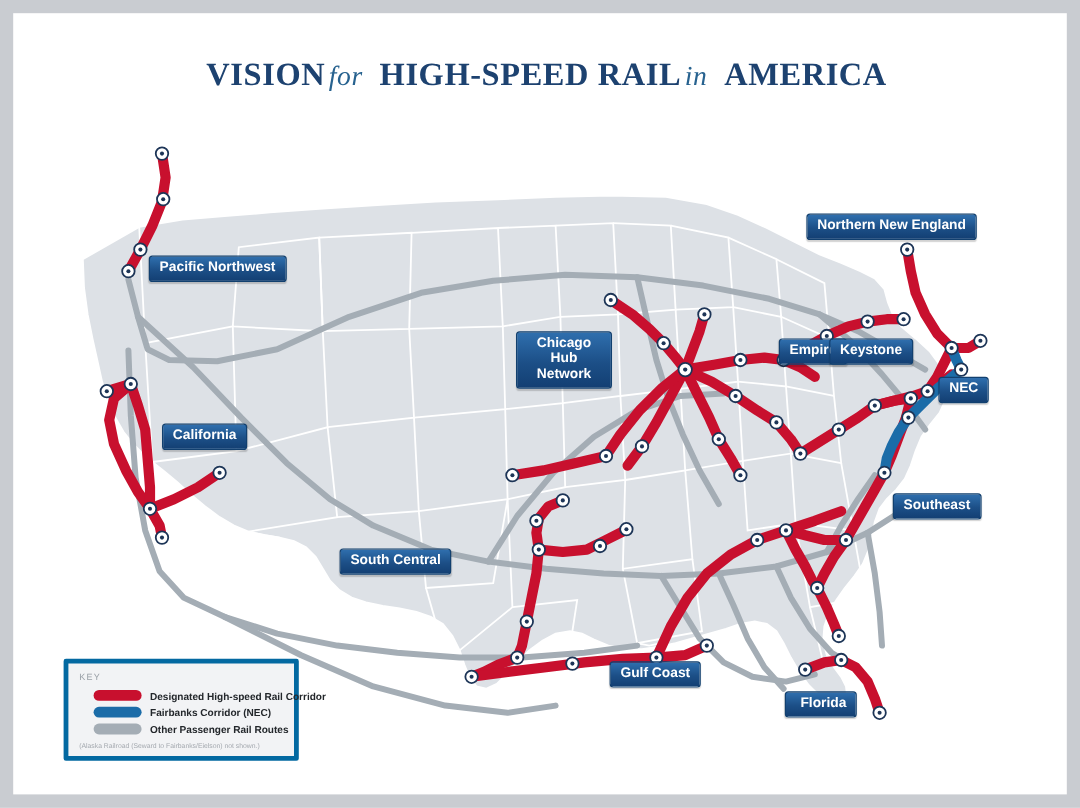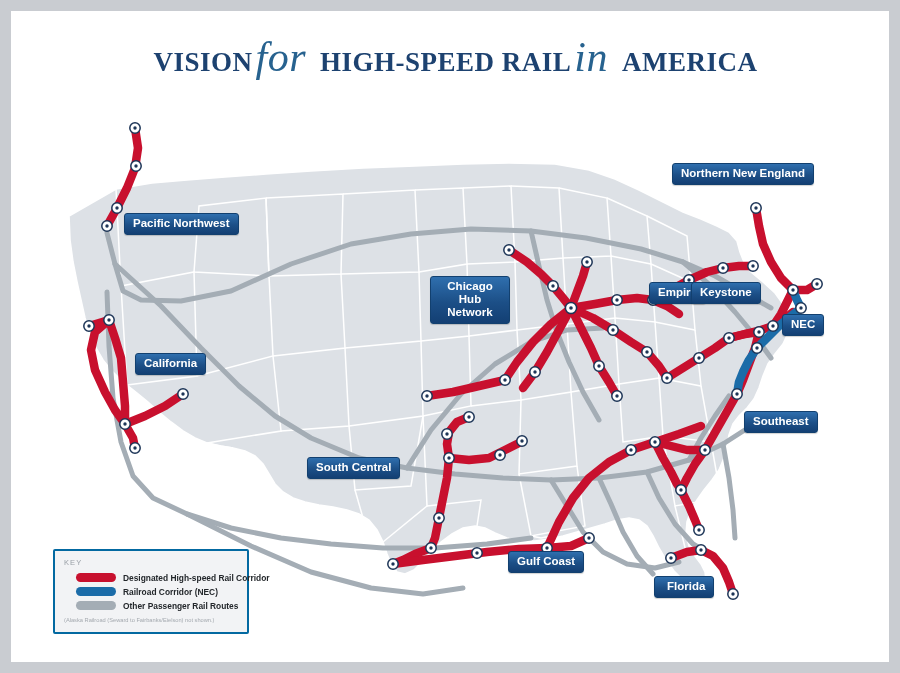--- a/index.html
+++ b/index.html
@@ -24,39 +24,39 @@
     font-family: "Liberation Serif", "DejaVu Serif", serif;
     font-weight: 700;
     font-size: 41px;
     letter-spacing: 0.5px;
     color: #1d4270;
     white-space: nowrap;
   }
   #title .small { font-size: 27px; margin-left: 11px; }
   #title .cursive {
     font-style: italic;
-    font-size: 42px;
+    font-size: 23px;
     font-weight: 400;
     padding: 0 3px;
     color: #27628f;
   }
   #map-area {
     position: absolute;
     left: 0; top: 75px;
     width: 878px; height: 576px;
   }
   svg#usmap { display: block; }
 
   
   #legend {
     position: absolute;
     left: 42px; top: 463px;
     width: 196px; height: 85px;
     background: #f2f3f5;
-    border: 2px solid #0369a1;
+    border: 4px solid #0369a1;
     border-radius: 2px;
     padding: 7px 9px 5px 9px;
   }
   #legend .key-title {
     font-size: 7.5px;
     color: #9aa0a7;
     letter-spacing: 1.1px;
     margin-bottom: 6px;
   }
   #legend .row {
@@ -497,40 +497,40 @@
         <g>
             <circle class="nodeo" cx="722" cy="508" r="5.2"></circle>
             <circle class="nodei" cx="722" cy="508" r="1.7"></circle>
           </g>
       </g>
     </svg>
 
     <div class="maplabel" style="left:113px; top:127px;">Pacific Northwest</div>
     <div class="maplabel" style="left:124px; top:267px;">California</div>
     <div class="maplabel" style="left:419px; top:190px; width:80px; white-space:normal;">Chicago Hub Network</div>
-    <div class="maplabel" style="left:296px; top:371px;">South Central</div>
+    <div class="maplabel" style="left:272px; top:371px;">South Central</div>
     <div class="maplabel" style="left:497px; top:465px;">Gulf Coast</div>
     <div class="maplabel" style="left:643px; top:490px;padding-left:12px;">Florida</div>
     <div class="maplabel" style="left:733px; top:325px;">Southeast</div>
     <div class="maplabel" style="left:638px; top:156px;margin-top:40px;">Empire</div>
     <div class="maplabel" style="left:680px; top:196px;">Keystone</div>
-    <div class="maplabel" style="left:661px; top:77px;text-align:center;">Northern New England</div>
+    <div class="maplabel" style="left:661px; top:92px;text-align:center;">Northern New England</div>
     <div class="maplabel" style="left:771px; top:228px;">NEC</div>
 
     <div id="legend">
       <div class="key-title">KEY</div>
 
       <div class="row">
         <div class="swatch" style="background:#c8102e;"></div>
         <div class="lbl">Designated High-speed Rail Corridor</div>
       </div>
 
       <div class="row">
         <div class="swatch" style="background:#1b6ca8;"></div>
-        <div class="lbl">Railroad Corridor (NEC)</div>
+        <div class="lbl">Fairbanks Corridor (NEC)</div>
       </div>
 
       <div class="row">
         <div class="swatch" style="background:#a4adb5;"></div>
         <div class="lbl">Other Passenger Rail Routes</div>
       </div>
 
       <div class="foot">(Alaska Railroad (Seward to Fairbanks/Eielson) not shown.)</div>
     </div>
 

